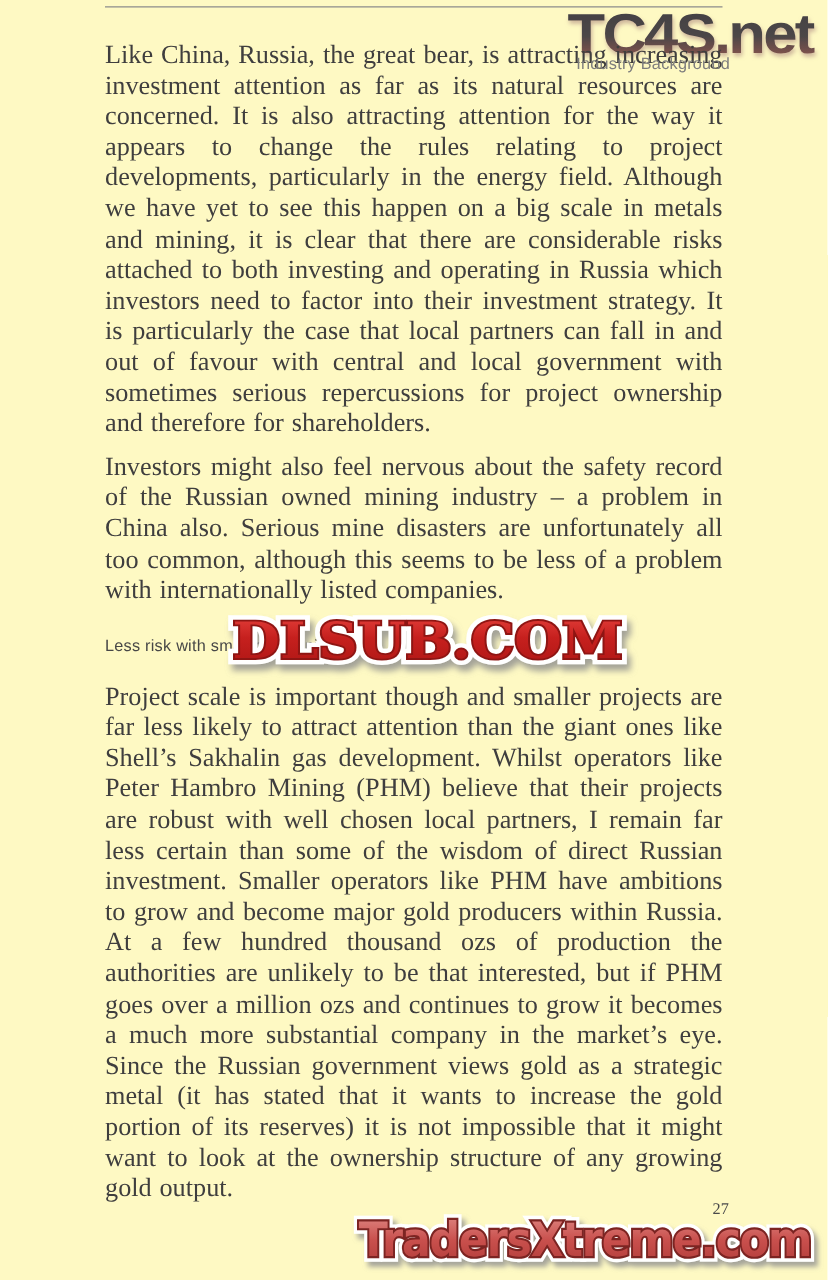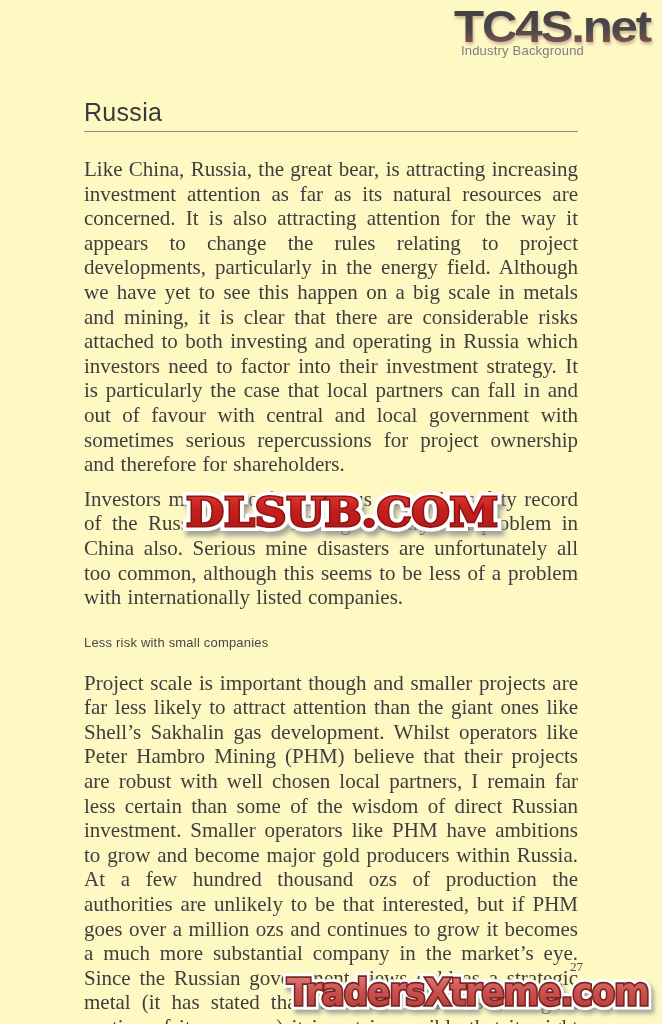--- a/index.html
+++ b/index.html
@@ -122,21 +122,20 @@
         <filter id="sh-logo" x="-15%" y="-15%" width="130%" height="140%">
           <feDropShadow dx="1" dy="2.5" stdDeviation="1.6" flood-color="#b08c84" flood-opacity="0.65"></feDropShadow>
         </filter>
       </defs>
       <text x="104" y="40" text-anchor="middle" textLength="196" lengthAdjust="spacingAndGlyphs" fill="url(#lg-logo)" filter="url(#sh-logo)">TC4S.net</text>
     </svg>
   </div>
   <div class="header-subtitle">Industry Background</div>
 
   <div class="content">
-    <h1 class="title">Russia</h1>
     <div class="rule"></div>
 
     <p class="para para1">Like China, Russia, the great bear, is attracting increasing investment attention as far as its natural resources are concerned. It is also attracting attention for the way it appears to change the rules relating to project developments, particularly in the energy field. Although we have yet to see this happen on a big scale in metals and mining, it is clear that there are considerable risks attached to both investing and operating in Russia which investors need to factor into their investment strategy. It is particularly the case that local partners can fall in and out of favour with central and local government with sometimes serious repercussions for project ownership and therefore for shareholders.</p>
     <p class="para para2">Investors might also feel nervous about the safety record of the Russian owned mining industry – a problem in China also. Serious mine disasters are unfortunately all too common, although this seems to be less of a problem with internationally listed companies.</p>
 
     <h2 class="subheading">Less risk with small companies</h2>
 
     <p class="para para3">Project scale is important though and smaller projects are far less likely to attract attention than the giant ones like Shell’s Sakhalin gas development. Whilst operators like Peter Hambro Mining (PHM) believe that their projects are robust with well chosen local partners, I remain far less certain than some of the wisdom of direct Russian investment. Smaller operators like PHM have ambitions to grow and become major gold producers within Russia. At a few hundred thousand ozs of production the authorities are unlikely to be that interested, but if PHM goes over a million ozs and continues to grow it becomes a much more substantial company in the market’s eye. Since the Russian government views gold as a strategic metal (it has stated that it wants to increase the gold portion of its reserves) it is not impossible that it might want to look at the ownership structure of any growing gold output.</p>
   </div>
 

